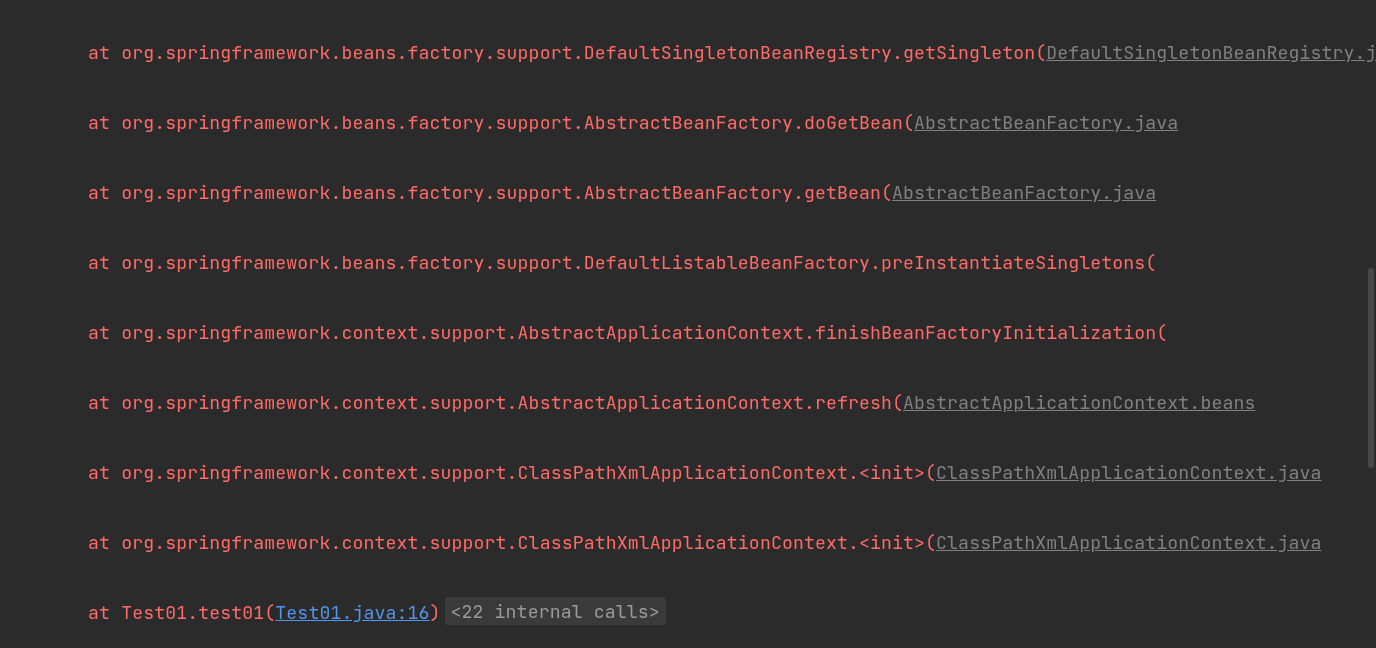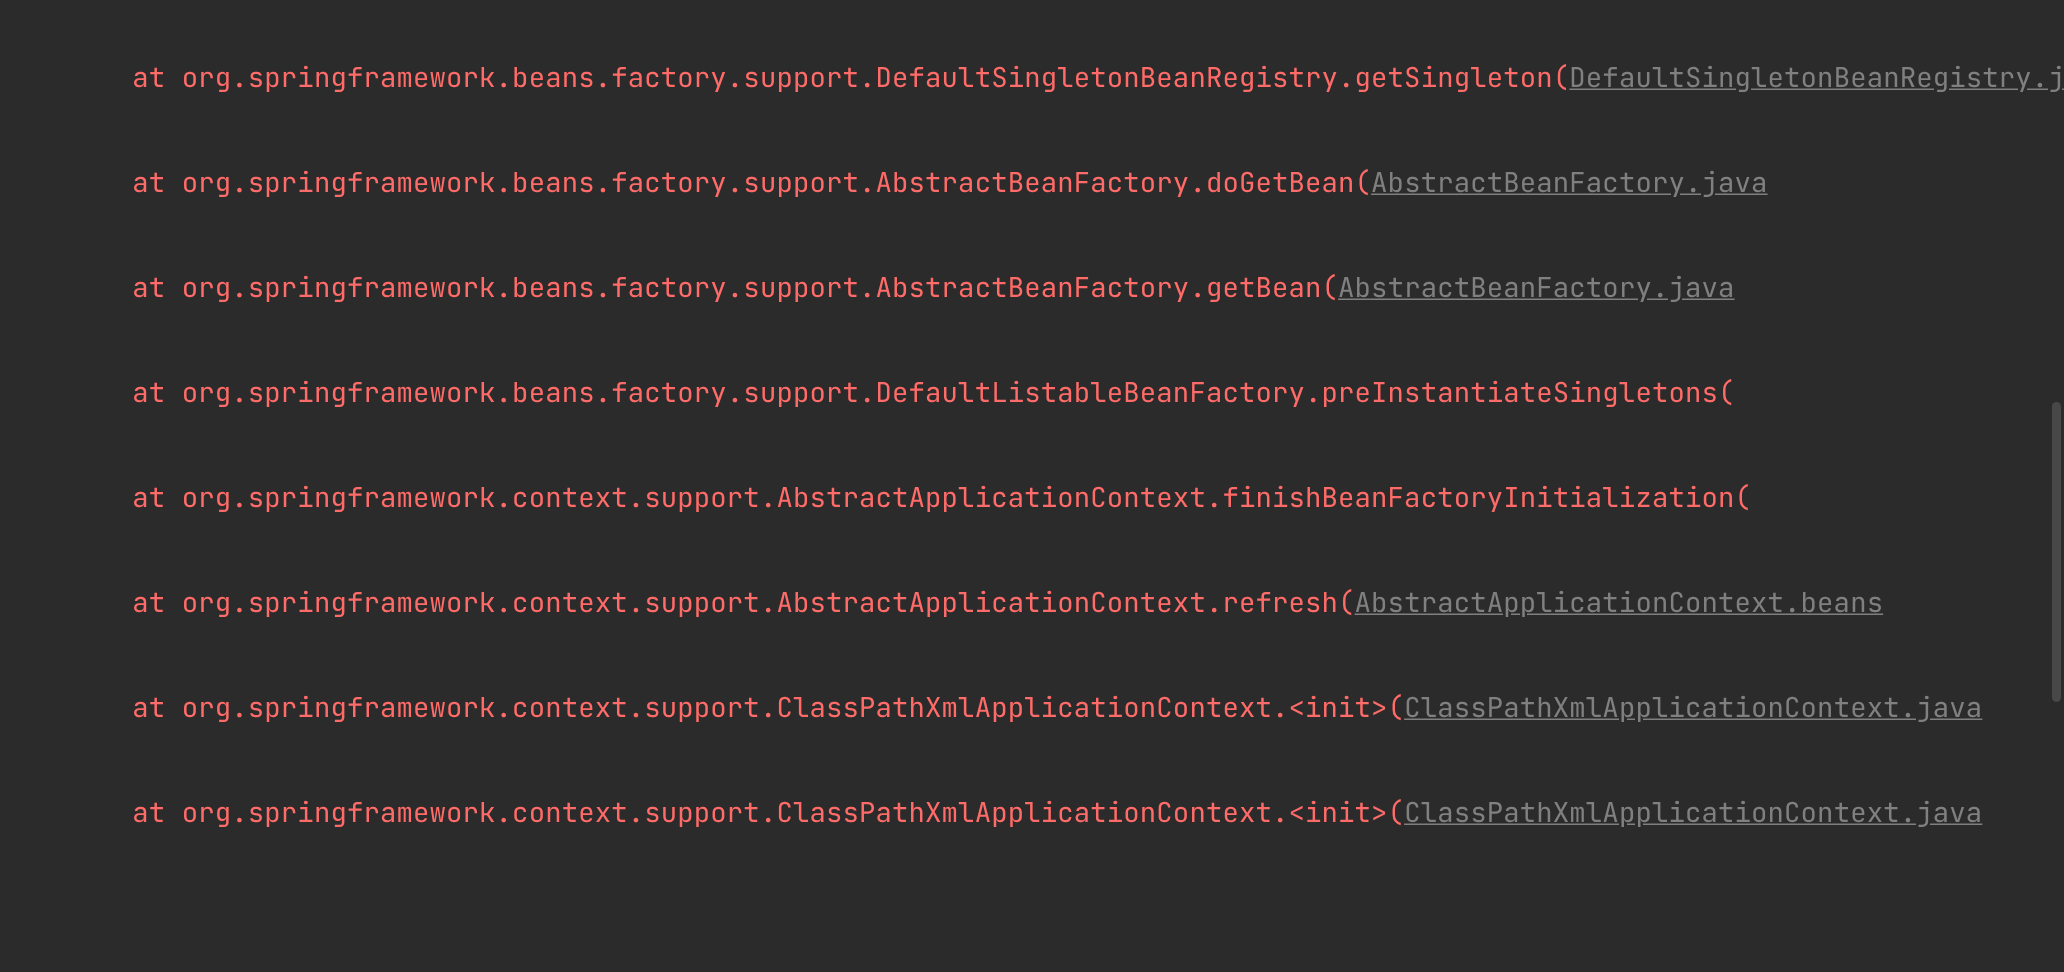--- a/index.html
+++ b/index.html
@@ -49,20 +49,21 @@
 
 <div class="console">
 <span class="line"><span class="err">	at </span><span class="err">org.springframework.beans.factory.support.DefaultSingletonBeanRegistry.getSingleton(</span><span class="link-muted">DefaultSingletonBeanRegistry.java</span></span>
 <span class="line"><span class="err">	at </span><span class="err">org.springframework.beans.factory.support.AbstractBeanFactory.doGetBean(</span><span class="link-muted">AbstractBeanFactory.java</span></span>
 <span class="line"><span class="err">	at </span><span class="err">org.springframework.beans.factory.support.AbstractBeanFactory.getBean(</span><span class="link-muted">AbstractBeanFactory.java</span></span>
 <span class="line"><span class="err">	at </span><span class="err">org.springframework.beans.factory.support.DefaultListableBeanFactory.preInstantiateSingletons(</span></span>
 <span class="line"><span class="err">	at </span><span class="err">org.springframework.context.support.AbstractApplicationContext.finishBeanFactoryInitialization(</span></span>
 <span class="line"><span class="err">	at </span><span class="err">org.springframework.context.support.AbstractApplicationContext.refresh(</span><span class="link-muted">AbstractApplicationContext.beans</span></span>
 <span class="line"><span class="err">	at </span><span class="err">org.springframework.context.support.ClassPathXmlApplicationContext.&lt;init&gt;(</span><span class="link-muted">ClassPathXmlApplicationContext.java</span></span>
 <span class="line"><span class="err">	at </span><span class="err">org.springframework.context.support.ClassPathXmlApplicationContext.&lt;init&gt;(</span><span class="link-muted">ClassPathXmlApplicationContext.java</span></span>
+<span class="line"><span class="err">	at </span><span class="err">Test01.test01(</span><span class="link-active">Test01.java:16</span><span class="err">)</span><span class="hint-box">&lt;22 internal calls&gt;</span></span>
 
 
 
 
 
 
 
 
 
 <div class="scroll-indicator"></div>

